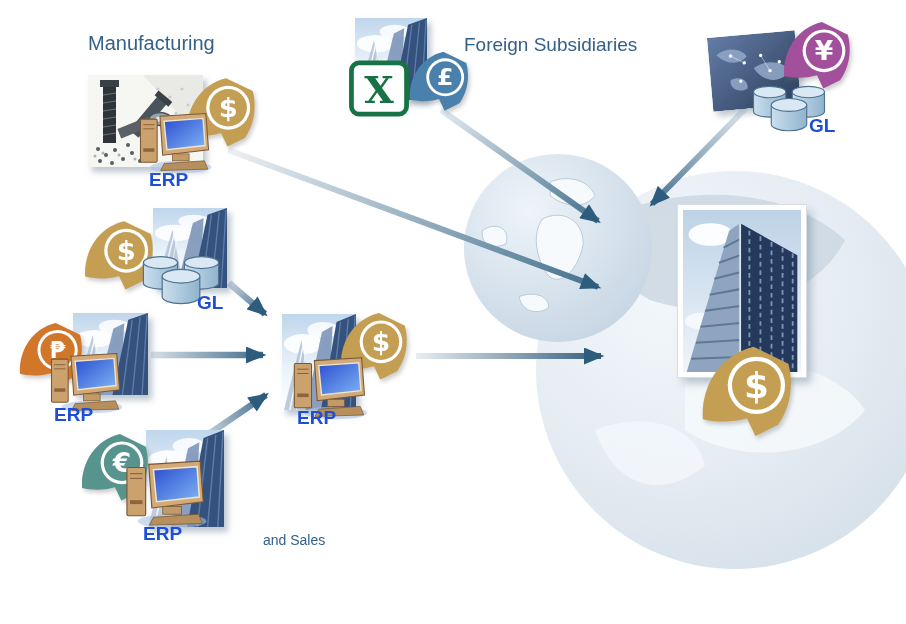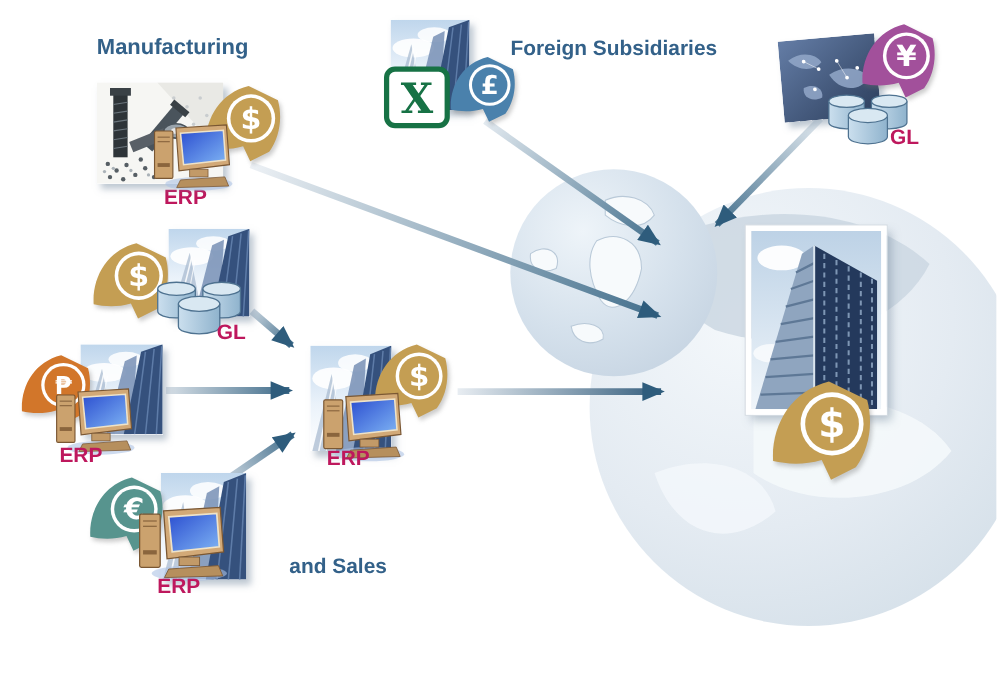--- a/index.html
+++ b/index.html
@@ -1,20 +1,20 @@
 <!DOCTYPE html>
 <html><head>
 <meta charset="utf-8">
 <style>
   html,body{margin:0;padding:0;background:#fff;}
   #canvas{position:relative;width:906px;height:624px;overflow:hidden;background:#fff;
           font-family:"Liberation Sans",sans-serif;}
   .abs{position:absolute;}
-  .heading{position:absolute;font-weight:bold;color:#336189;white-space:nowrap;}
-  .nodelabel{position:absolute;font-weight:bold;font-size:19px;color:#be185d;white-space:nowrap;}
+  .heading{position:absolute;font-weight:normal;color:#336189;white-space:nowrap;}
+  .nodelabel{position:absolute;font-weight:bold;font-size:19px;color:#1d4ed8;white-space:nowrap;}
   .photo{position:absolute;box-shadow:4px 5px 6px rgba(125,145,165,.5);}
   .photo svg{display:block;width:100%;height:100%;}
   .badge{position:absolute;filter:drop-shadow(2px 3px 2px rgba(110,110,110,.35));overflow:visible;}
   .badge text{font-family:"DejaVu Sans",sans-serif;font-weight:bold;fill:#fff;}
   .comp,.cyl,.xlicon{position:absolute;overflow:visible;}
   svg{display:block;}
 </style>
 </head>
 <body>
 
@@ -258,21 +258,21 @@
       <line x1="746" y1="108" x2="652" y2="204" stroke="url(#ga3)" stroke-width="6" marker-end="url(#ah)"></line>
       <line x1="229" y1="283" x2="265" y2="314" stroke="url(#ga4)" stroke-width="6.5" marker-end="url(#ah)"></line>
       <line x1="151" y1="355" x2="263" y2="355" stroke="url(#ga5)" stroke-width="6.5" marker-end="url(#ah)"></line>
       <line x1="206" y1="436" x2="266" y2="395" stroke="url(#ga6)" stroke-width="6.5" marker-end="url(#ah)"></line>
       <line x1="416" y1="356" x2="601" y2="356" stroke="url(#ga7)" stroke-width="6" marker-end="url(#ah)"></line>
     </g>
   </svg>
 
   <div class="heading" style="left:88px;top:32px;font-size:20px">Manufacturing</div>
   <div class="heading" style="left:464px;top:34px;font-size:19px">Foreign Subsidiaries</div>
-  <div class="heading" style="left:263px;top:505px;font-size:19px">and Sales</div>
+  <div class="heading" style="left:263px;top:532px;font-size:14px">and Sales</div>
 
   <div class="photo" style="left:88px;top:75px;width:115px;height:92px;z-index:3">
     <svg viewBox="0 0 115 92" preserveAspectRatio="none">
         <use href="#screws"></use>
       </svg>
   </div>
   <svg class="badge" style="left:185px;top:73px;color:#C49E53;z-index:3" width="72" height="78" viewBox="0 0 100 100">
     <use href="#fanbadge"></use>
     <text x="60" y="57" text-anchor="middle" font-size="38">$</text>
   </svg>

